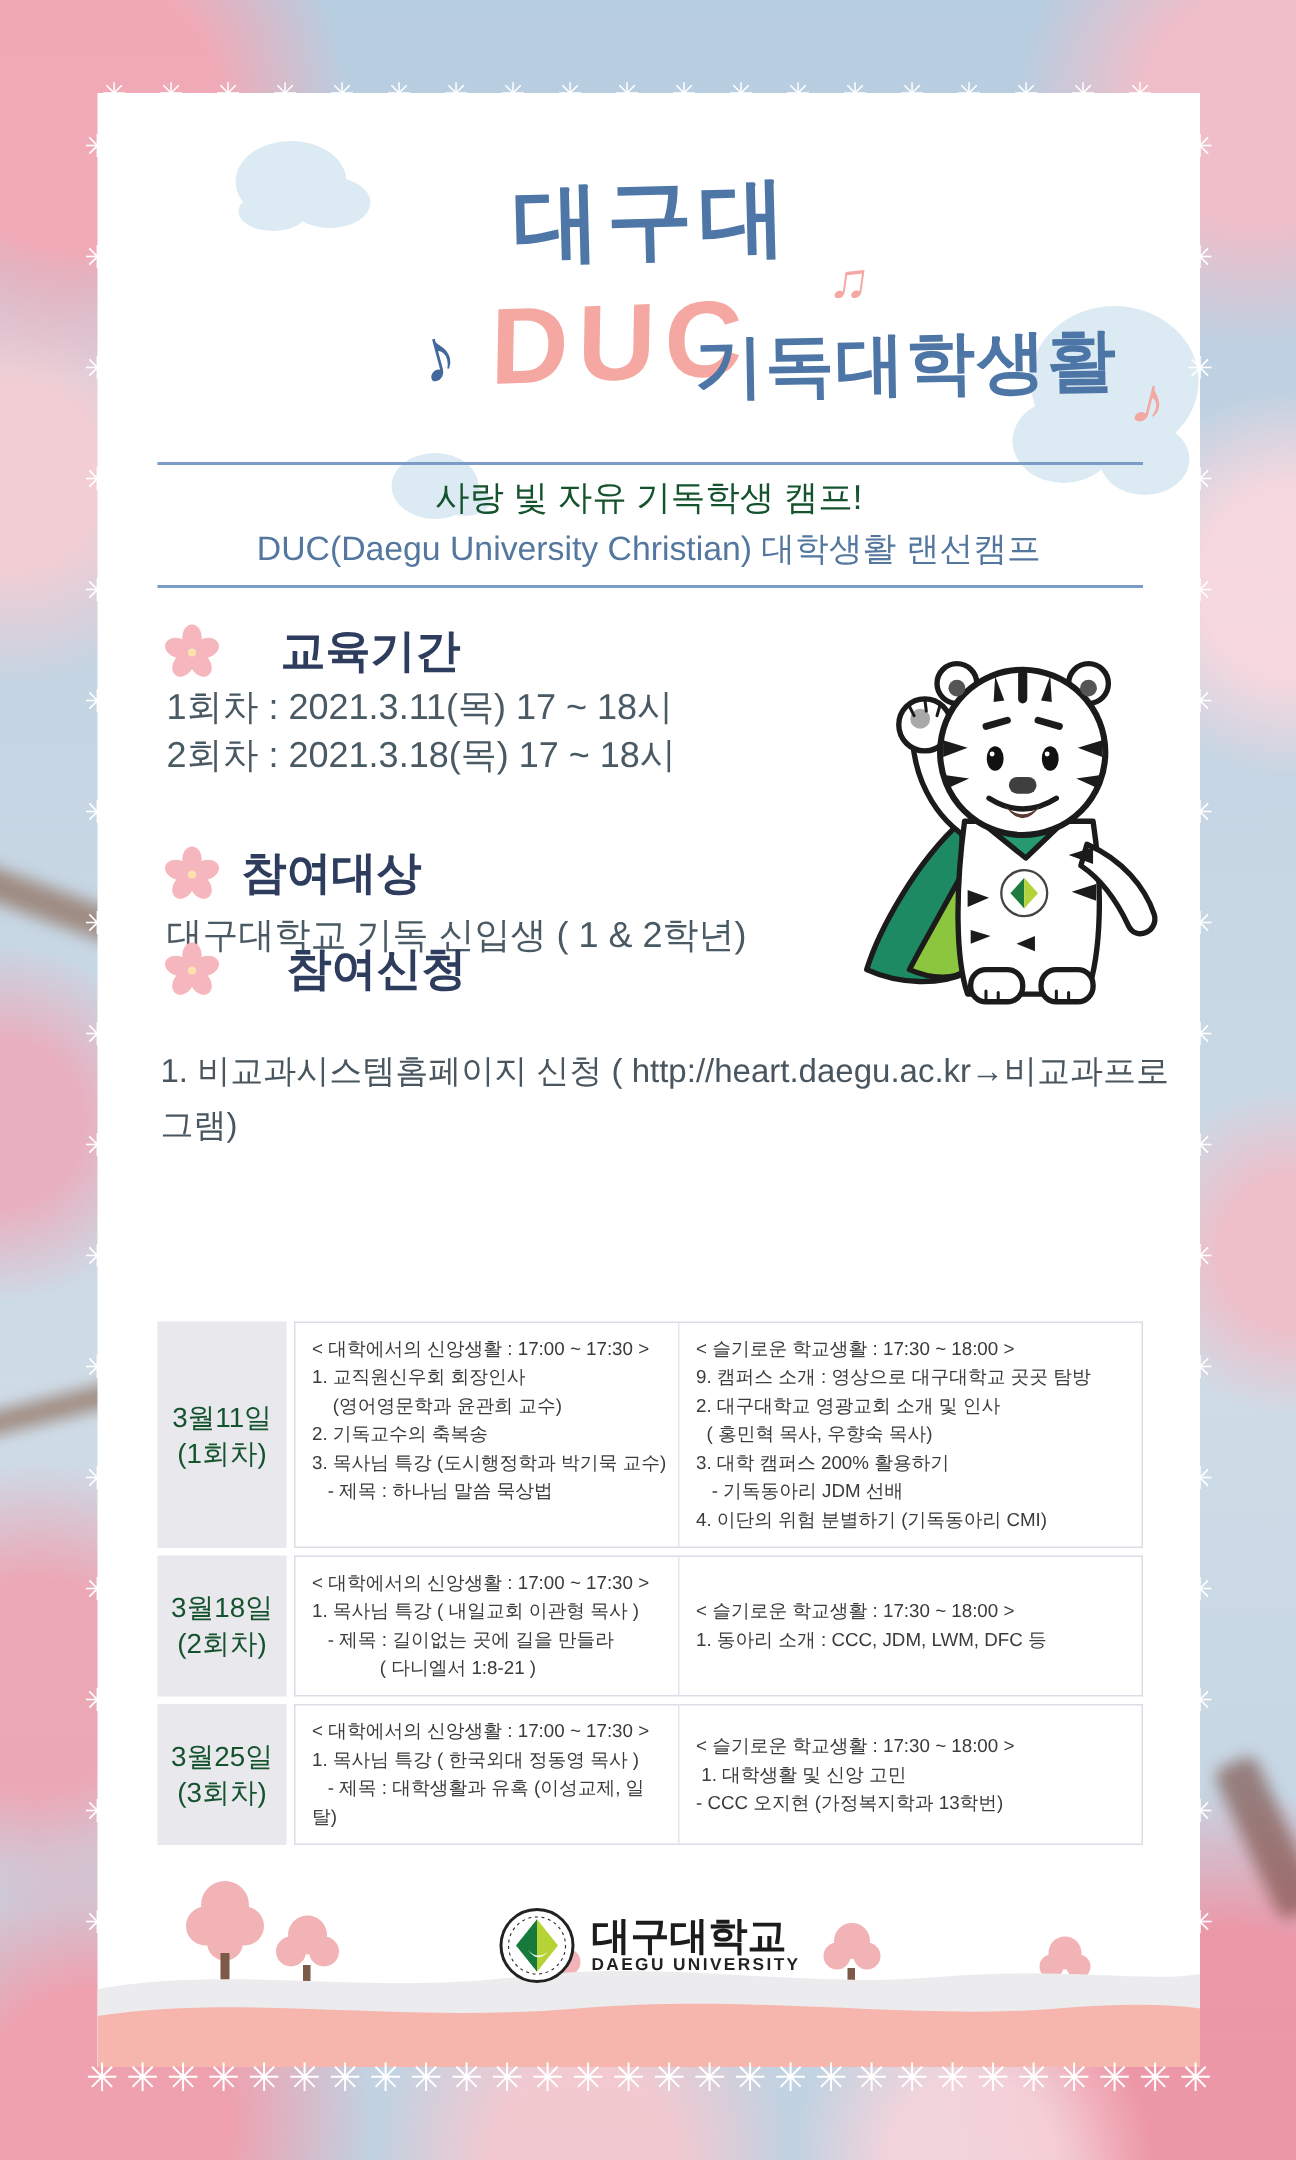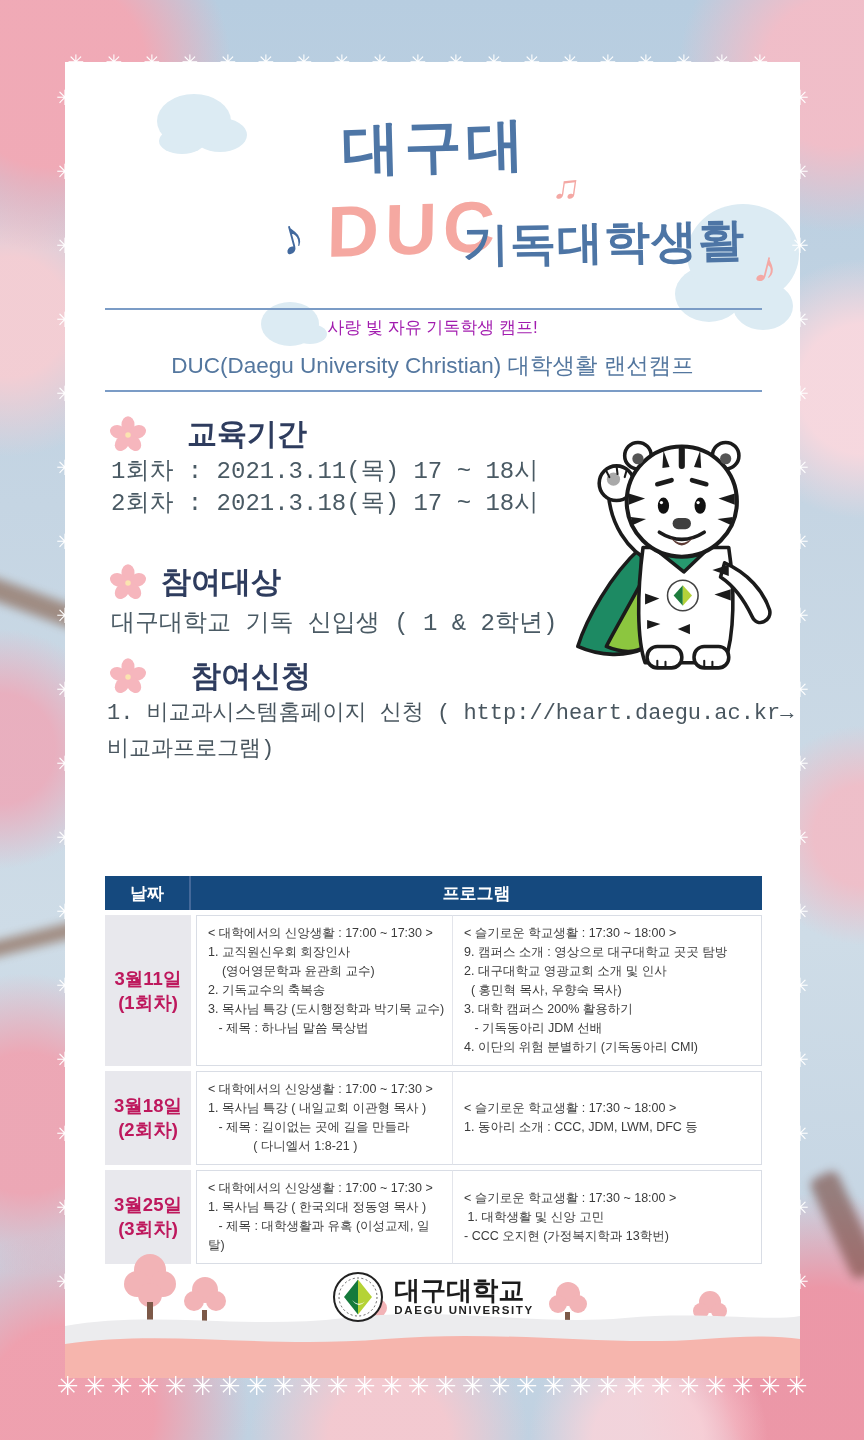--- a/index.html
+++ b/index.html
@@ -51,30 +51,30 @@
   .t-note-blue { position:absolute; left:214px; top:146px; font-size:50px; color:#42699e; transform:rotate(-15deg); }
   .t-duc { position:absolute; left:262px; top:126px; font-size:72px; font-weight:700; color:#f5a8a1;
            letter-spacing:6px; transform:rotate(-2deg) skewX(-3deg); }
   .t-tagline { position:absolute; left:398px; top:150px; font-size:46px; font-weight:700; color:#4d75a5;
                letter-spacing:1px; transform:rotate(-1deg); }
   .t-note-pink { position:absolute; left:690px; top:178px; font-size:46px; color:#f4a8a4; transform:rotate(14deg); }
 
   .divider { position:absolute; left:40px; width:657px; height:2px; background:#7b9cc6; }
   .divider1 { top:246px; } .divider2 { top:328px; }
   .subtitle1 { position:absolute; left:0; right:0; top:254px; text-align:center;
-               font-size:17px; color:#a21caf; font-weight:500; }
+               font-size:23px; color:#14532d; font-weight:500; }
   .subtitle2 { position:absolute; left:0; right:0; top:288px; text-align:center;
                font-size:22.5px; color:#54779f; font-weight:500; }
 
   
   .sec-heading { position:absolute; display:flex; align-items:center; gap:14px;
                  font-size:30px; font-weight:700; color:#2e3c5e; }
-  .sh1 { left:44px; top:352px;gap:40px; } .sh2 { left:44px; top:500px; } .sh3 { left:44px; top:594px;gap:44px; }
+  .sh1 { left:44px; top:352px;gap:40px; } .sh2 { left:44px; top:500px; } .sh3 { left:44px; top:564px;gap:44px; }
   .blossom { width:38px; height:38px; flex:0 0 auto; }
-  .sec-lines { position:absolute; color:#4a5a64;font-family:Liberation Mono, monospace; }
+  .sec-lines { position:absolute; color:#4a5a64; }
   .period-lines { left:46px; top:394px; }
   .period-lines .tline { font-size:24px; line-height:32px; white-space:pre-wrap; }
   .target-lines { left:46px; top:546px; }
   .target-lines .tline { font-size:24px; line-height:32px; white-space:pre-wrap; }
   .apply-lines { left:42px; top:634px; }
   .apply-lines .tline { font-size:22px; line-height:36px; white-space:pre-wrap; color:#49565f; }
 
   .tiger { position:absolute; left:474px; top:358px; }
 
   
@@ -83,23 +83,23 @@
     background:#5d89b7; border:2px solid #4c77a7; border-radius:24px;
     display:flex; align-items:center; justify-content:center;
     color:#fff; font-size:26px; font-weight:700; letter-spacing:3px; box-sizing:border-box;
   }
   .sched-table { position:absolute; left:40px; top:814px; width:657px; }
   .thead { display:flex; height:34px; background:#15497e; color:#fff; font-size:17px; font-weight:700; }
   .th-date { width:86px; display:flex; align-items:center; justify-content:center;
              border-right:2px solid #44699a; box-sizing:border-box; }
   .th-prog { flex:1; display:flex; align-items:center; justify-content:center; }
   .trow { display:flex; margin-top:5px; align-items:stretch; }
-  .date-cell { width:86px; margin-right:5px; background:#e8e8ed; color:#be185d;
+  .date-cell { width:86px; margin-right:5px; background:#e8e8ed; color:#14532d;
                display:flex; flex-direction:column; align-items:center; justify-content:center;
-               font-size:18.5px; font-weight:700; line-height:24px; }
+               font-size:18.5px; font-weight:400; line-height:24px; }
   .prog-cell { box-sizing:border-box; padding:8px 6px 8px 11px; background:#fff;
                display:flex; flex-direction:column; justify-content:flex-start; }
   .prog-left { width:256px; border:1px solid #d9dde5; border-right:none; }
   .prog-right { flex:1; border:1px solid #d9dde5; border-left:1px solid #e3e5eb; }
   .v-center { justify-content:center; }
   .prog-cell .tline { font-size:12.5px; line-height:19px; color:#3b3b3b; white-space:pre-wrap; }
 
   
   .footer-art { position:absolute; left:0; top:1156px; }
   .logo-row { position:absolute; left:0; right:0; top:1208px; display:flex;
@@ -237,24 +237,20 @@
         <path d="M86,49 L84,56"></path>
       <path d="M116,236 L116,241"></path>
         <path d="M124,237 L124,242"></path>
       <path d="M162,236 L162,241"></path>
         <path d="M170,237 L170,242"></path>
     </g>
   </svg>
 
 
   <div class="sched-table">
-    <div class="thead">
-      <div class="th-date">날짜</div>
-      <div class="th-prog">프로그램</div>
-    </div>
 
     <div class="trow">
       <div class="date-cell">
         <span>3월11일</span>
         <span>(1회차)</span>
       </div>
       <div class="prog-cell prog-left">
           <div class="tline">&lt; 대학에서의 신앙생활 : 17:00 ~ 17:30 &gt;</div>
           <div class="tline">1. 교직원신우회 회장인사</div>
           <div class="tline">    (영어영문학과 윤관희 교수)</div>

